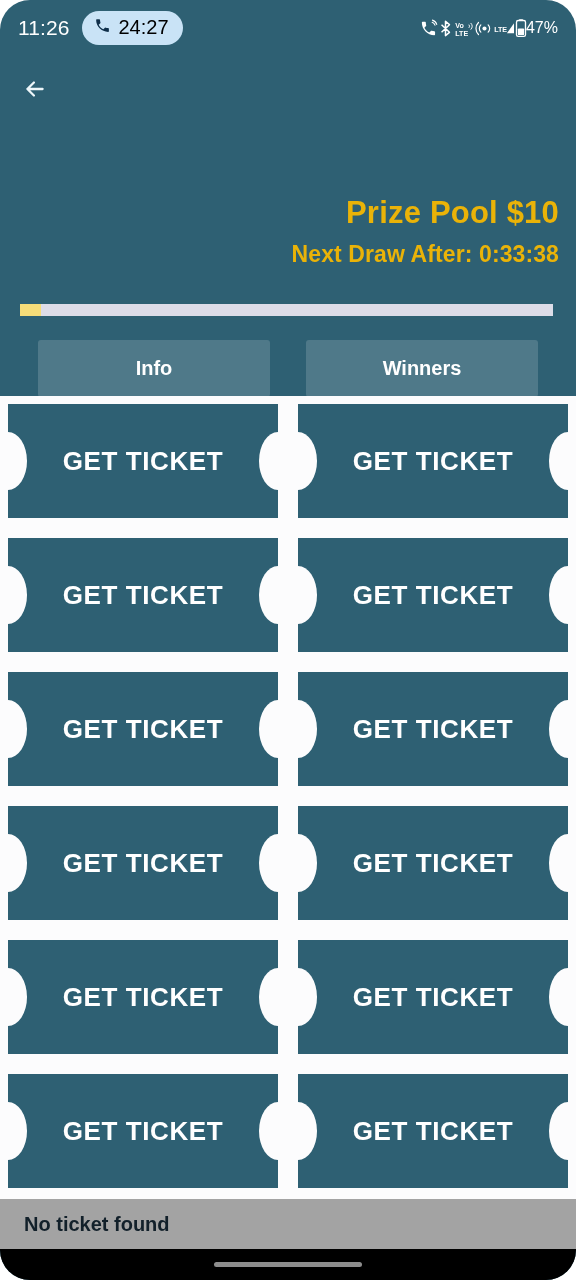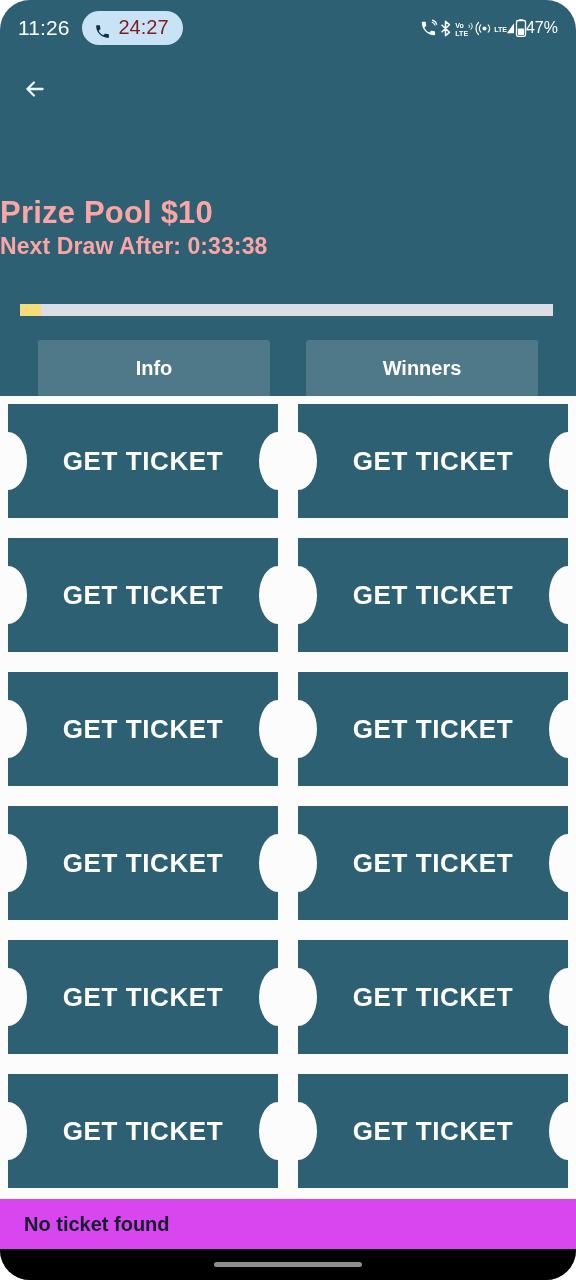--- a/index.html
+++ b/index.html
@@ -22,23 +22,23 @@
   #status-bar {
     position:absolute; left:0; top:0;
     width:576px; height:56px;
     display:flex; align-items:center;
     padding:0 18px;
     color:#ffffff;
   }
   #status-left { display:flex; align-items:center; gap:12px; }
   #clock { font-size:21px; font-weight:500; letter-spacing:.1px; }
   #call-chip {
-    display:flex; align-items:flex-end; gap:8px;
+    display:flex; align-items:flex-start; gap:8px;
     background:#c9e3f6;
-    color:#7f1d1d;
+    color:#000000;
     border-radius:20px;
     padding:5px 14px 6px 12px;
     font-size:20px; font-weight:500;
   }
   #call-chip .phone-glyph {
     width:17px; height:17px; display:block;
     transform:translateY(1px);
   }
   #status-right {
     margin-left:auto;
@@ -51,28 +51,28 @@
   #back-button {
     position:absolute; left:14px; top:68px;
     width:42px; height:42px;
     display:flex; align-items:center; justify-content:center;
     border-radius:50%;
     cursor:pointer;
   }
   #header-block {
     position:absolute; left:0; top:196px;
     width:559px;
-    text-align:left; color:#fca5a5;
+    text-align:right; color:#eab308;
   }
   #prize-pool-title {
     font-size:31px; font-weight:700; letter-spacing:.2px;
     line-height:1.12;
   }
   #next-draw-text {
-    margin-top:2px;
+    margin-top:10px;
     font-size:23px; font-weight:700; letter-spacing:.1px;
   }
 
   
   #progress-track {
     position:absolute; left:20px; top:304px;
     width:533px; height:12px;
     background:#dddde8;
     overflow:hidden;
   }
@@ -290,21 +290,21 @@
         <div class="ticket" style="background: rgb(46, 96, 115);">
           <span class="notch left"></span>
           <span class="notch right"></span>
           <span class="ticket-label">GET TICKET</span>
         </div>
         <div class="ticket" style="background: rgb(46, 96, 115);"></div>
         <div class="ticket" style="background: rgb(46, 96, 115);"></div>
       </div>
   </div>
 
-  <div id="bottom-bar" style="background: #d946ef;">
+  <div id="bottom-bar" style="background: #a3a3a3;">
     <span id="no-ticket-text">No ticket found</span>
   </div>
 
   <div id="nav-bar">
     <div id="nav-handle"></div>
   </div>
 
 </div>
 
 </body></html>

